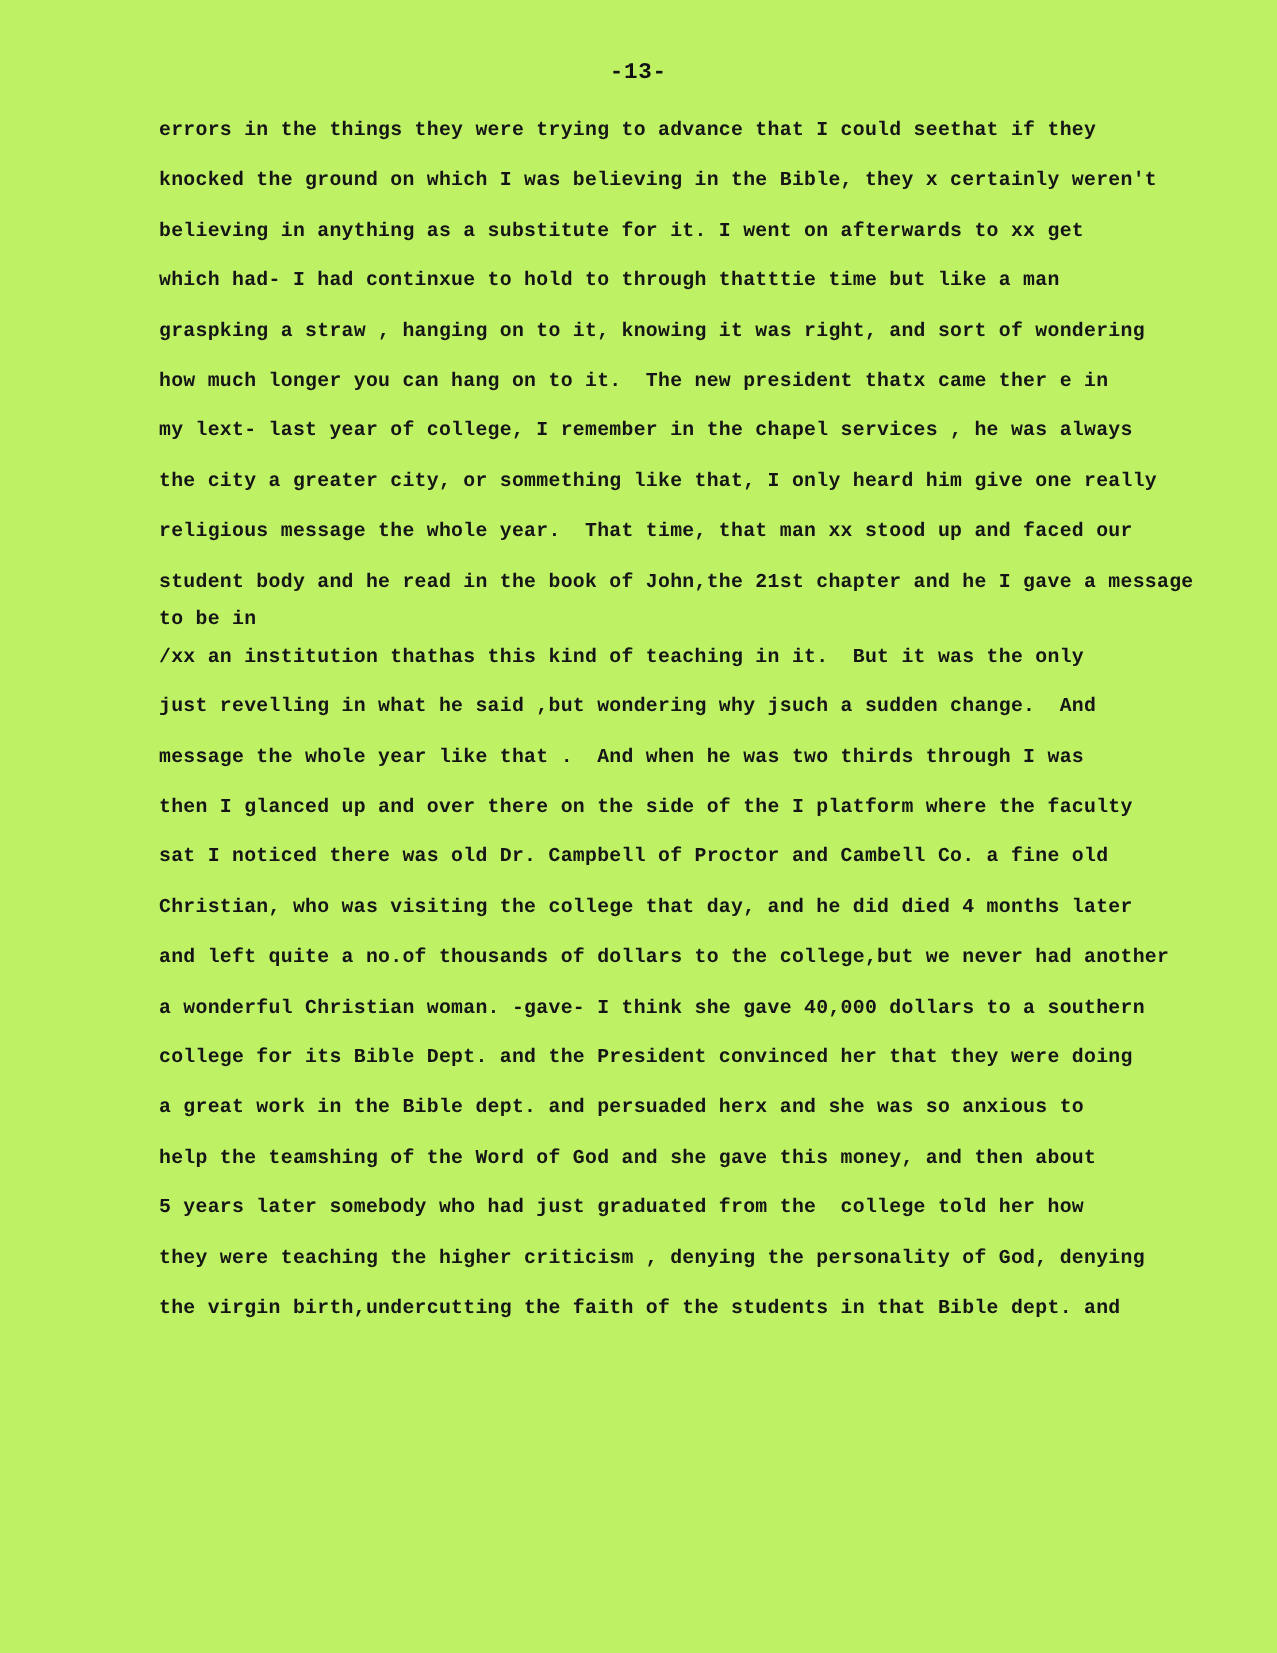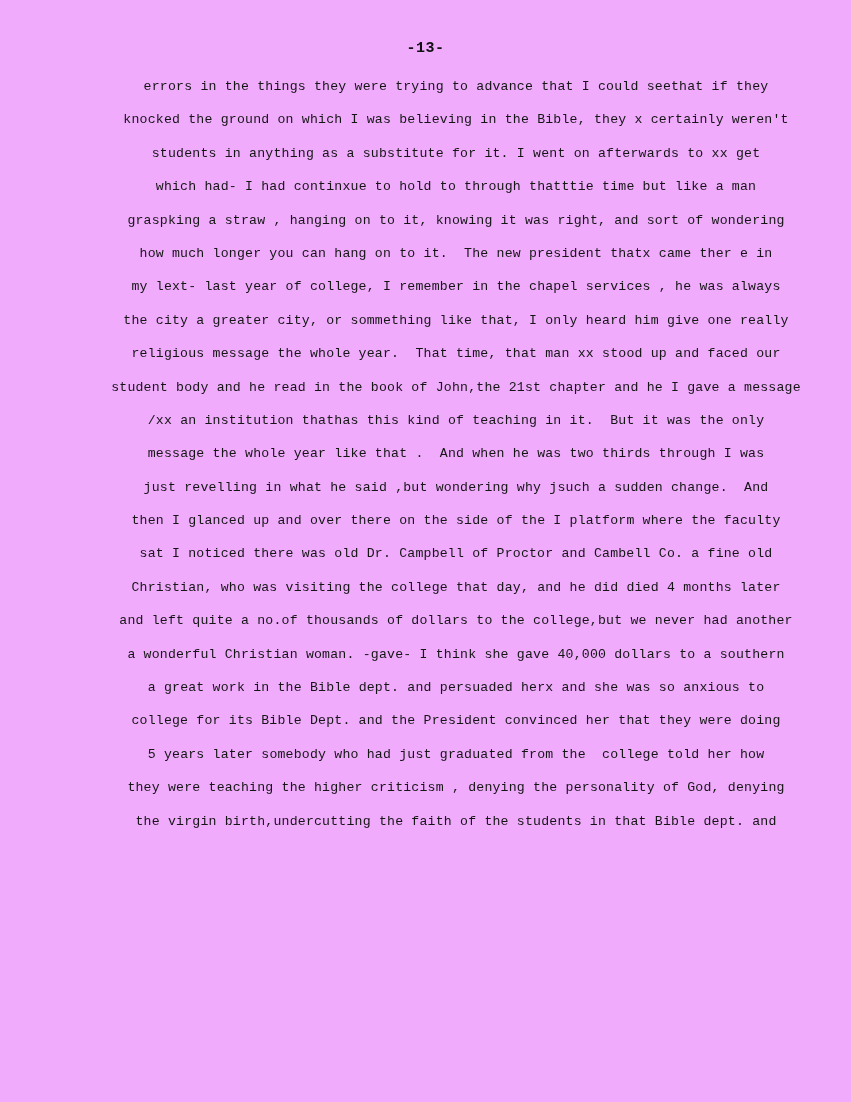--- a/index.html
+++ b/index.html
@@ -4,21 +4,21 @@
 <style>
   html, body {
     margin: 0;
     padding: 0;
     background: #ffffff;
   }
   .page {
     position: relative;
     width: 851px;
     height: 1102px;
-    background: #f0abfc;
+    background: #bef264;
     overflow: hidden;
   }
   .page-number {
     position: absolute;
     top: 40px;
     left: 0;
     width: 851px;
     text-align: center;
     font-family: "Liberation Mono", "DejaVu Sans Mono", monospace;
     font-size: 15px;
@@ -26,24 +26,23 @@
     color: #111111;
     letter-spacing: 0.5px;
   }
   .body-text {
     position: absolute;
     top: 70px;
     left: 106px;
     width: 700px;
     font-family: "Liberation Mono", "DejaVu Sans Mono", monospace;
     font-size: 13.2px;
-    font-weight: 400;
+    font-weight: 700;
     color: #151515;
     letter-spacing: 0.2px;
-    text-align: center;
   }
   .line {
     display: block;
     white-space: pre;
     line-height: 33.4px;
     height: 33.4px;
     overflow: visible;
   }
   .line.tight {
     line-height: 17px;
@@ -53,36 +52,38 @@
 </head>
 <body>
 
 <div class="page">
 
   <div class="page-number">-13-</div>
 
   <div class="body-text">
     <span class="line">errors in the things they were trying to advance that I could seethat if they</span>
     <span class="line">knocked the ground on which I was believing in the Bible, they x certainly weren't</span>
-    <span class="line">students in anything as a substitute for it. I went on afterwards to xx get</span>
+    <span class="line">believing in anything as a substitute for it. I went on afterwards to xx get</span>
     <span class="line">which had- I had continxue to hold to through thatttie time but like a man</span>
     <span class="line">graspking a straw , hanging on to it, knowing it was right, and sort of wondering</span>
     <span class="line">how much longer you can hang on to it.  The new president thatx came ther e in</span>
     <span class="line">my lext- last year of college, I remember in the chapel services , he was always</span>
     <span class="line">the city a greater city, or sommething like that, I only heard him give one really</span>
     <span class="line">religious message the whole year.  That time, that man xx stood up and faced our</span>
     <span class="line">student body and he read in the book of John,the 21st chapter and he I gave a message</span>
+    <span class="line tight">to be in</span>
     <span class="line">/xx an institution thathas this kind of teaching in it.  But it was the only</span>
+    <span class="line">just revelling in what he said ,but wondering why jsuch a sudden change.  And</span>
     <span class="line">message the whole year like that .  And when he was two thirds through I was</span>
-    <span class="line">just revelling in what he said ,but wondering why jsuch a sudden change.  And</span>
     <span class="line">then I glanced up and over there on the side of the I platform where the faculty</span>
     <span class="line">sat I noticed there was old Dr. Campbell of Proctor and Cambell Co. a fine old</span>
     <span class="line">Christian, who was visiting the college that day, and he did died 4 months later</span>
     <span class="line">and left quite a no.of thousands of dollars to the college,but we never had another</span>
     <span class="line">a wonderful Christian woman. -gave- I think she gave 40,000 dollars to a southern</span>
+    <span class="line">college for its Bible Dept. and the President convinced her that they were doing</span>
     <span class="line">a great work in the Bible dept. and persuaded herx and she was so anxious to</span>
-    <span class="line">college for its Bible Dept. and the President convinced her that they were doing</span>
+    <span class="line">help the teamshing of the Word of God and she gave this money, and then about</span>
     <span class="line">5 years later somebody who had just graduated from the  college told her how</span>
     <span class="line">they were teaching the higher criticism , denying the personality of God, denying</span>
     <span class="line">the virgin birth,undercutting the faith of the students in that Bible dept. and</span>
   </div>
 
 </div>
 
 </body></html>

